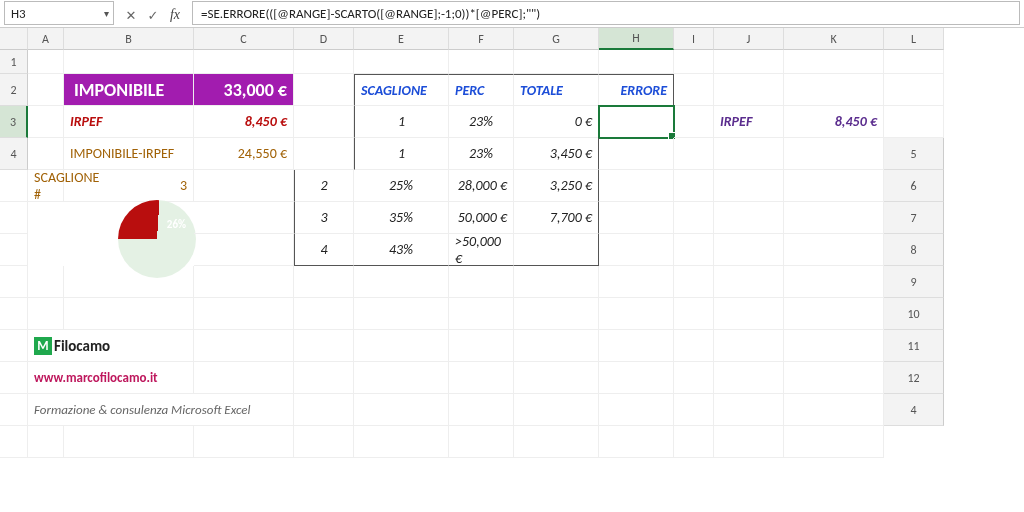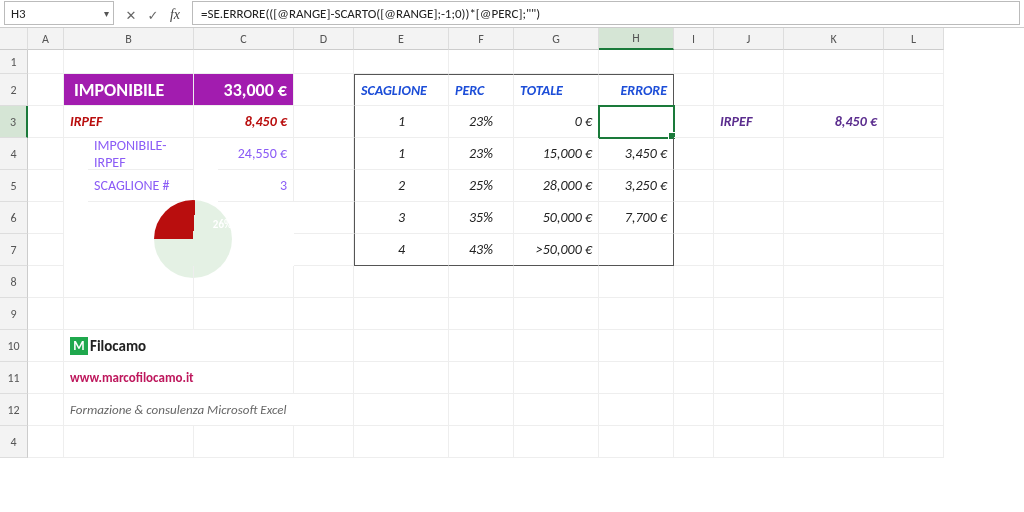--- a/index.html
+++ b/index.html
@@ -17,38 +17,38 @@
   .hdr { background: #f3f3f3; border-right: 1px solid #ddd; border-bottom: 1px solid #ccc; height: 22px; display: flex; align-items: center; justify-content: center; color: #555; font-size: 12px; }
   .hdr.sel { background: #d5e5d5; border-bottom: 2px solid #1a7a3a; }
   .rowhdr { background: #f3f3f3; border-right: 1px solid #ccc; border-bottom: 1px solid #ddd; display: flex; align-items: center; justify-content: center; color: #555; font-size: 12px; }
   .rowhdr.sel { background: #d5e5d5; border-right: 2px solid #1a7a3a; }
   .cell { border-right: 1px solid #eee; border-bottom: 1px solid #eee; height: 32px; display: flex; align-items: center; padding: 0 6px; position: relative; font-size: 14px; }
   .cell.nb { border: none; }
 
   .green-band { background: #a21caf; color: #fff; font-weight: bold; font-size: 18px; padding-left: 10px; }
   .green-band.r { justify-content: flex-end; }
   .red { color: #b90e0e; font-weight: bold; font-style: italic; }
-  .gray { color: #8b5cf6; margin-left: 24px; }
+  .gray { color: #a16207; }
   .right { justify-content: flex-end; }
   .ital { font-style: italic; }
 
   .tblhdr { color: #1d4ed8; font-weight: bold; font-style: italic; font-size: 14px; }
   .bt { border-top: 1.5px solid #555; }
   .bb { border-bottom: 1.5px solid #555; }
   .bl { border-left: 1.5px solid #555; }
   .br { border-right: 1.5px solid #555; }
 
   .selcell { outline: 2px solid #1a7a3a; outline-offset: -1px; background: #fff; }
   .selcell::after { content: ""; position: absolute; right: -3px; bottom: -3px; width: 6px; height: 6px; background: #1a7a3a; border: 1px solid #fff; }
 
   .purple { color: #5b2d8e; font-weight: bold; font-style: italic; }
 
   .pie-wrap { position: relative; width: 90px; height: 90px; margin-left: 30px; }
   .pie { width: 78px; height: 78px; border-radius: 50%; background: conic-gradient(#b90e0e 0 93.6deg, #e4f1e4 93.6deg 360deg); transform: rotate(-90deg); }
-  .pie-label { position: absolute; top: 18px; right: 12px; background: #fff0; color: #fff; font-size: 11px; font-weight: bold; text-align: center; }
+  .pie-label { position: absolute; top: 18px; right: 22px; background: #fff0; color: #fff; font-size: 11px; font-weight: bold; text-align: center; }
 
   .logo-m { display: inline-flex; align-items: center; justify-content: center; width: 18px; height: 18px; background: #1fa84d; color: #fff; font-weight: bold; font-size: 13px; margin-right: 2px; }
   .brand { font-weight: bold; font-size: 15px; color: #222; }
   .link { color: #be185d; font-weight: bold; font-size: 13px; }
   .tagline { font-style: italic; color: #666; font-size: 13px; }
 
   .abs { position: absolute; }
 </style>
 </head>
 <body>
@@ -125,21 +125,20 @@
   <div class="cell purple right">8,450 €</div>
   <div class="cell"></div>
 
   <div class="rowhdr">4</div>
   <div class="cell"></div>
   <div class="cell gray">IMPONIBILE-IRPEF</div>
   <div class="cell gray right">24,550 €</div>
   <div class="cell"></div>
   <div class="cell ital bl" style="justify-content:center">1</div>
   <div class="cell ital" style="justify-content:center">23%</div>
-  <div class="cell ital right">15,000 €</div>
   <div class="cell ital right br">3,450 €</div>
   <div class="cell"></div>
   <div class="cell"></div>
   <div class="cell"></div>
   <div class="cell"></div>
 
   <div class="rowhdr">5</div>
   <div class="cell"></div>
   <div class="cell gray">SCAGLIONE #</div>
   <div class="cell gray right">3</div>

